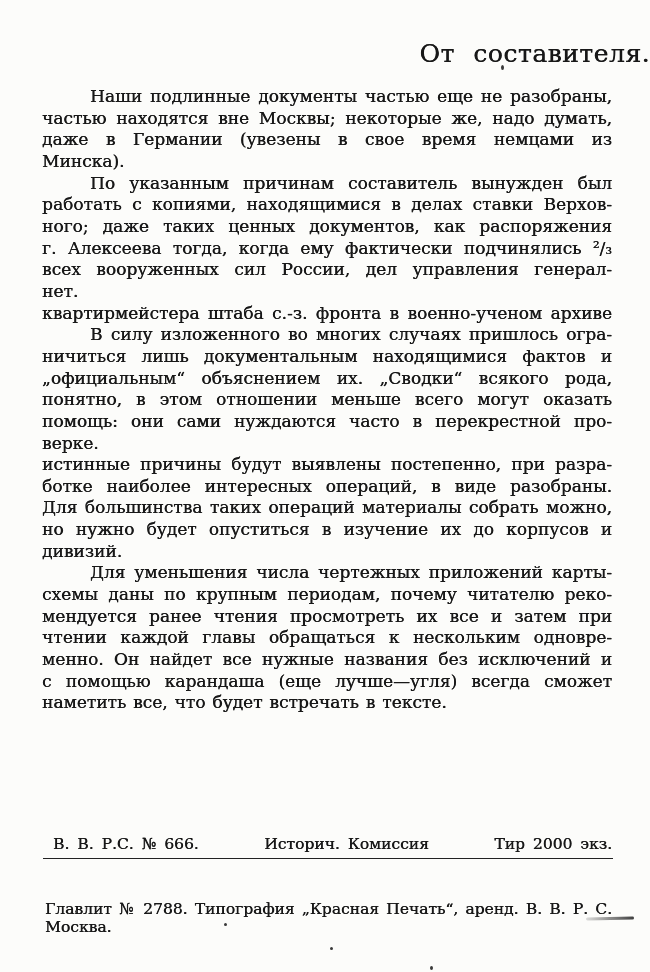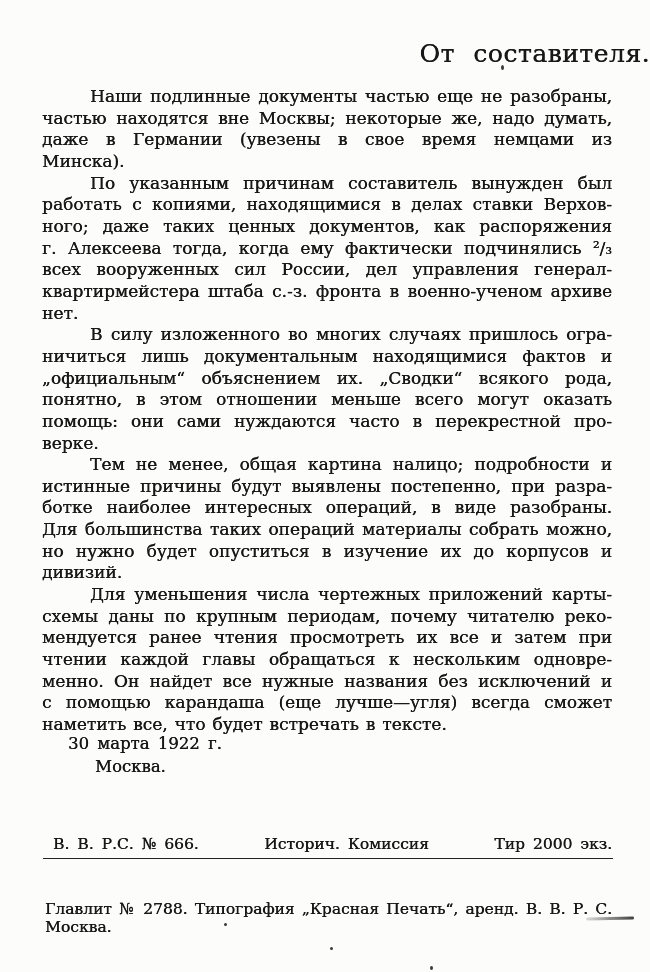--- a/index.html
+++ b/index.html
@@ -107,58 +107,53 @@
       <div class="line">частью находятся вне Москвы; некоторые же, надо думать,</div>
       <div class="line last">даже в Германии (увезены в свое время немцами из Минска).</div>
     </div>
 
     <div>
       <div class="line first">По указанным причинам составитель вынужден был</div>
       <div class="line">работать с копиями, находящимися в делах ставки Верхов-</div>
       <div class="line">ного; даже таких ценных документов, как распоряжения</div>
       <div class="line">г. Алексеева тогда, когда ему фактически подчинялись ²/₃</div>
       <div class="line">всех вооруженных сил России, дел управления генерал-</div>
+      <div class="line last">нет.</div>
       <div class="line">квартирмейстера штаба с.-з. фронта в военно-ученом архиве</div>
-      <div class="line last">нет.</div>
     </div>
 
     <div>
       <div class="line first">В силу изложенного во многих случаях пришлось огра-</div>
       <div class="line">ничиться лишь документальным находящимися фактов и</div>
       <div class="line">„официальным“ объяснением их. „Сводки“ всякого рода,</div>
       <div class="line">понятно, в этом отношении меньше всего могут оказать</div>
       <div class="line">помощь: они сами нуждаются часто в перекрестной про-</div>
       <div class="line last">верке.</div>
     </div>
 
     <div>
-      <div class="line first">Тем не менее, общая картина налицо; подробности и</div>
       <div class="line">истинные причины будут выявлены постепенно, при разра-</div>
       <div class="line">ботке наиболее интересных операций, в виде разобраны.</div>
       <div class="line">Для большинства таких операций материалы собрать можно,</div>
       <div class="line">но нужно будет опуститься в изучение их до корпусов и</div>
       <div class="line last">дивизий.</div>
     </div>
 
     <div>
       <div class="line first">Для уменьшения числа чертежных приложений карты-</div>
       <div class="line">схемы даны по крупным периодам, почему читателю реко-</div>
       <div class="line">мендуется ранее чтения просмотреть их все и затем при</div>
       <div class="line">чтении каждой главы обращаться к нескольким одновре-</div>
       <div class="line">менно. Он найдет все нужные названия без исключений и</div>
       <div class="line">с помощью карандаша (еще лучше—угля) всегда сможет</div>
       <div class="line last">наметить все, что будет встречать в тексте.</div>
     </div>
 
   </div>
 
-  <div class="date-block">
-    <div class="date-line">30 марта 1922 г.</div>
-    <div class="date-city">Москва.</div>
-  </div>
 
   <div class="footer-row">
     <span>В. В. Р.С.  № 666.</span>
     <span>Историч. Комиссия</span>
     <span>Тир 2000 экз.</span>
   </div>
 
   <div class="footer-rule"></div>
 
   <div class="footer-bottom">Главлит № 2788.  Типография „Красная Печать“, аренд. В. В. Р. С.  Москва.</div>

